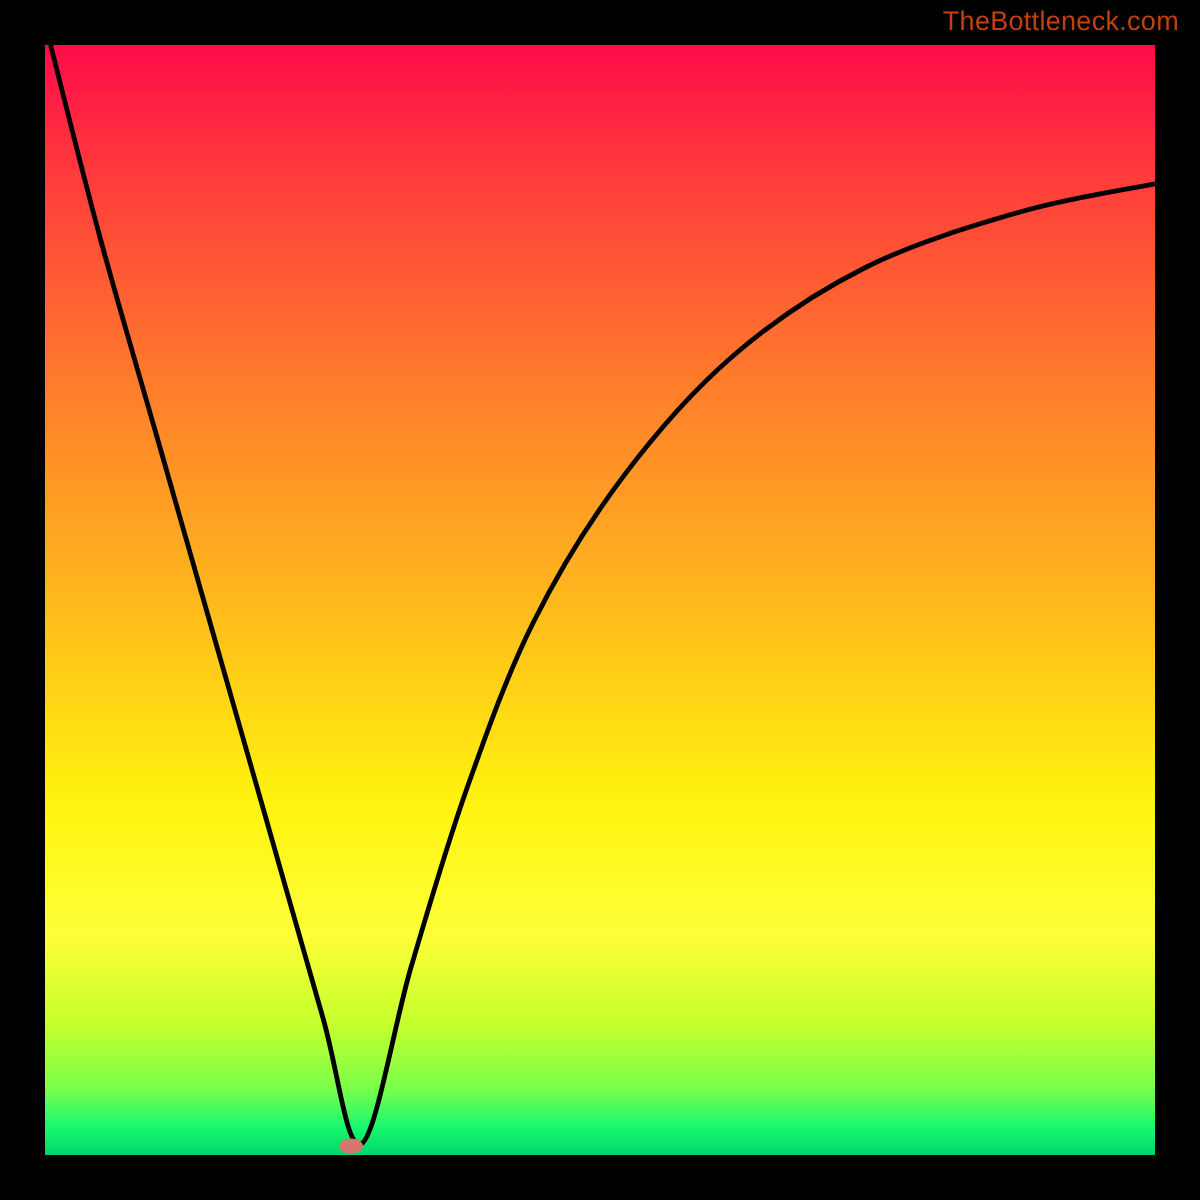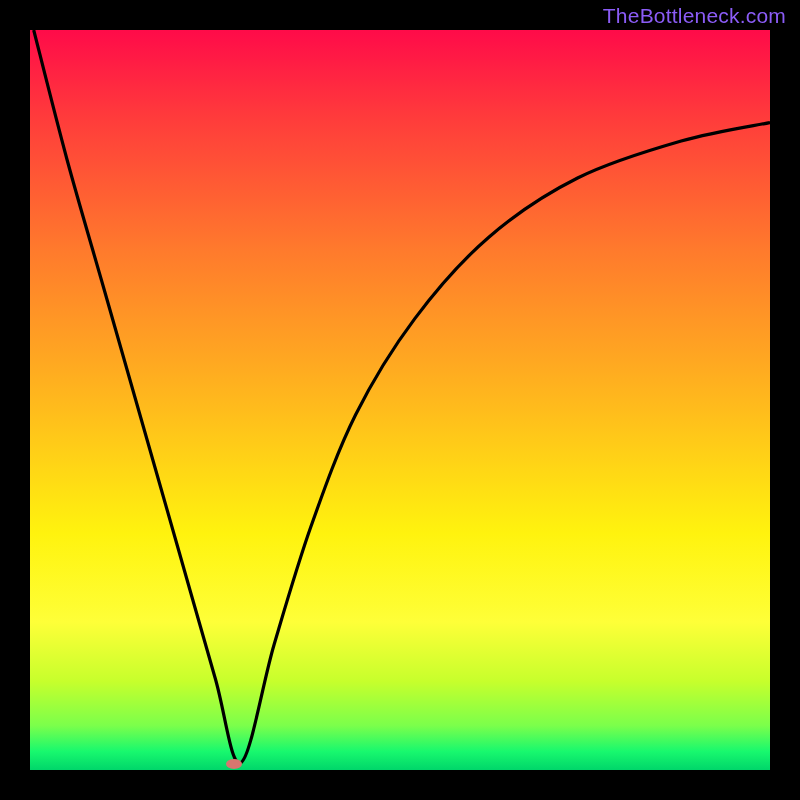--- a/index.html
+++ b/index.html
@@ -8,23 +8,23 @@
     width: 800px;
     height: 800px;
     background: #000;
     position: relative;
   }
   .watermark {
     position: absolute;
     top: 4px;
     right: 14px;
     font-family: Arial, Helvetica, sans-serif;
-    font-size: 21px;
+    font-size: 18px;
     font-weight: 500;
-    color: #8b5cf6;
+    color: #c2410c;
     letter-spacing: 0.2px;
     z-index: 10;
   }
   .plot {
     position: absolute;
     top: 30px;
     left: 30px;
     width: 740px;
     height: 740px;
   }

